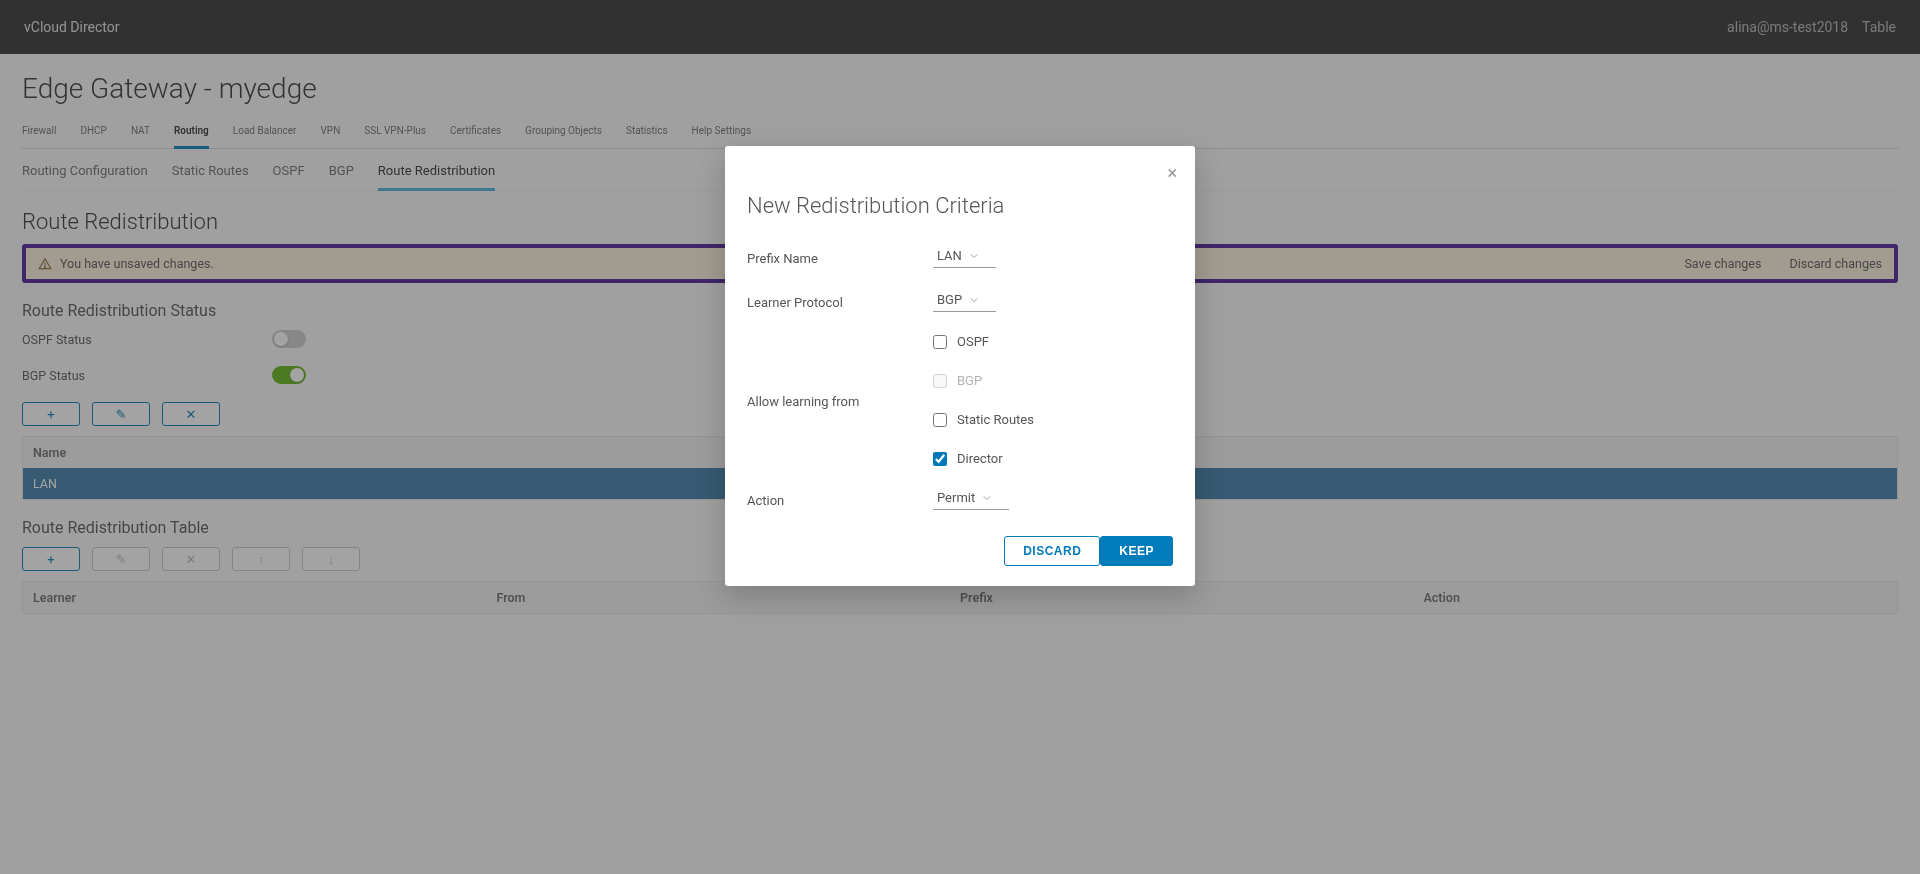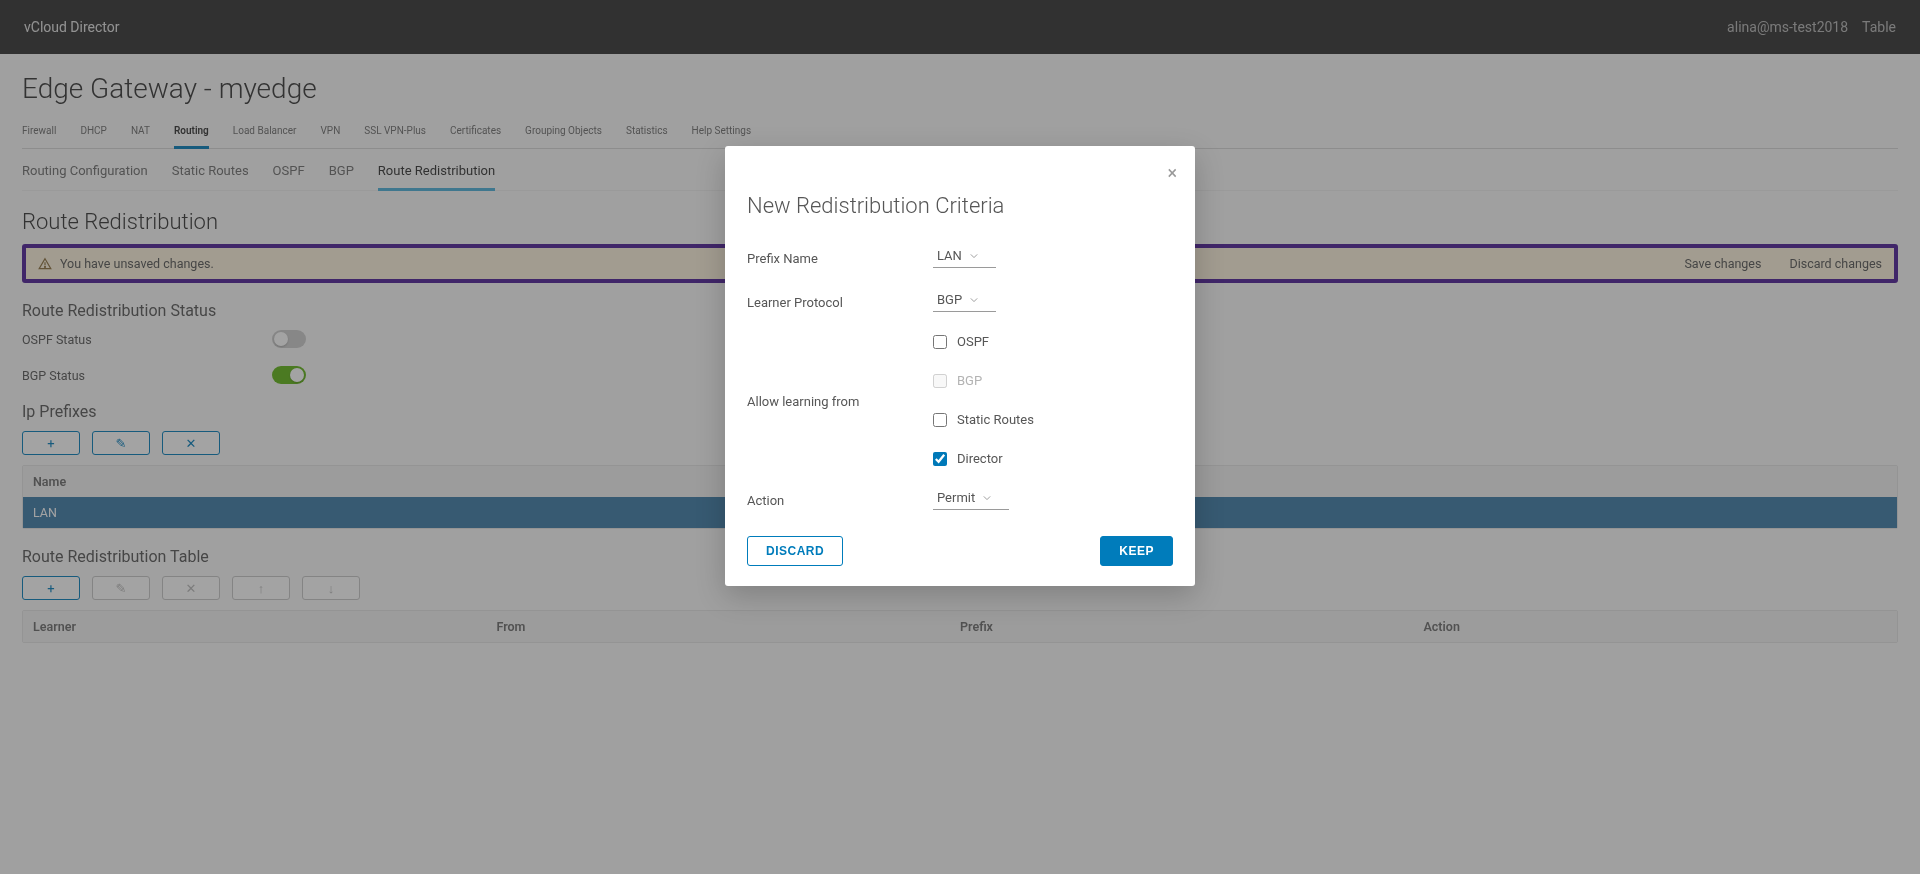--- a/index.html
+++ b/index.html
@@ -215,21 +215,21 @@
     .checkbox-group { display: flex; flex-direction: column; gap: 24px; }
     .checkbox-item {
       display: flex; align-items: center; gap: 10px;
       font-size: 13px; color: #565656;
     }
     .checkbox-item.disabled { color: #b3b3b3; }
     .checkbox-item input[type="checkbox"] {
       width: 14px; height: 14px; accent-color: #0079b8;
     }
     .modal-actions {
-      display: flex; justify-content: space-between; 
+      display: flex; justify-content: flex-end; 
       margin-top: 26px;
     }
     .btn {
       height: 30px; padding: 0 18px;
       border-radius: 3px; font-size: 12px; letter-spacing: .5px;
       font-weight: 600; cursor: pointer;
       border: 1px solid transparent;
       display: inline-flex; align-items: center; justify-content: center;
     }
     .btn-outline {
@@ -300,21 +300,20 @@
         <div class="knob"></div>
       </div>
   </div>
   <div class="status-row">
     <div class="label">BGP Status</div>
     <div class="toggle on">
         <div class="knob"></div>
       </div>
   </div>
 
-  <div class="sub-heading">Ip Prefixes</div>
   <div class="btn-row">
     <div class="iconbtn">
       <span>+</span>
     </div>
     <div class="iconbtn">
       <span>✎</span>
     </div>
     <div class="iconbtn">
       <span>✕</span>
     </div>

